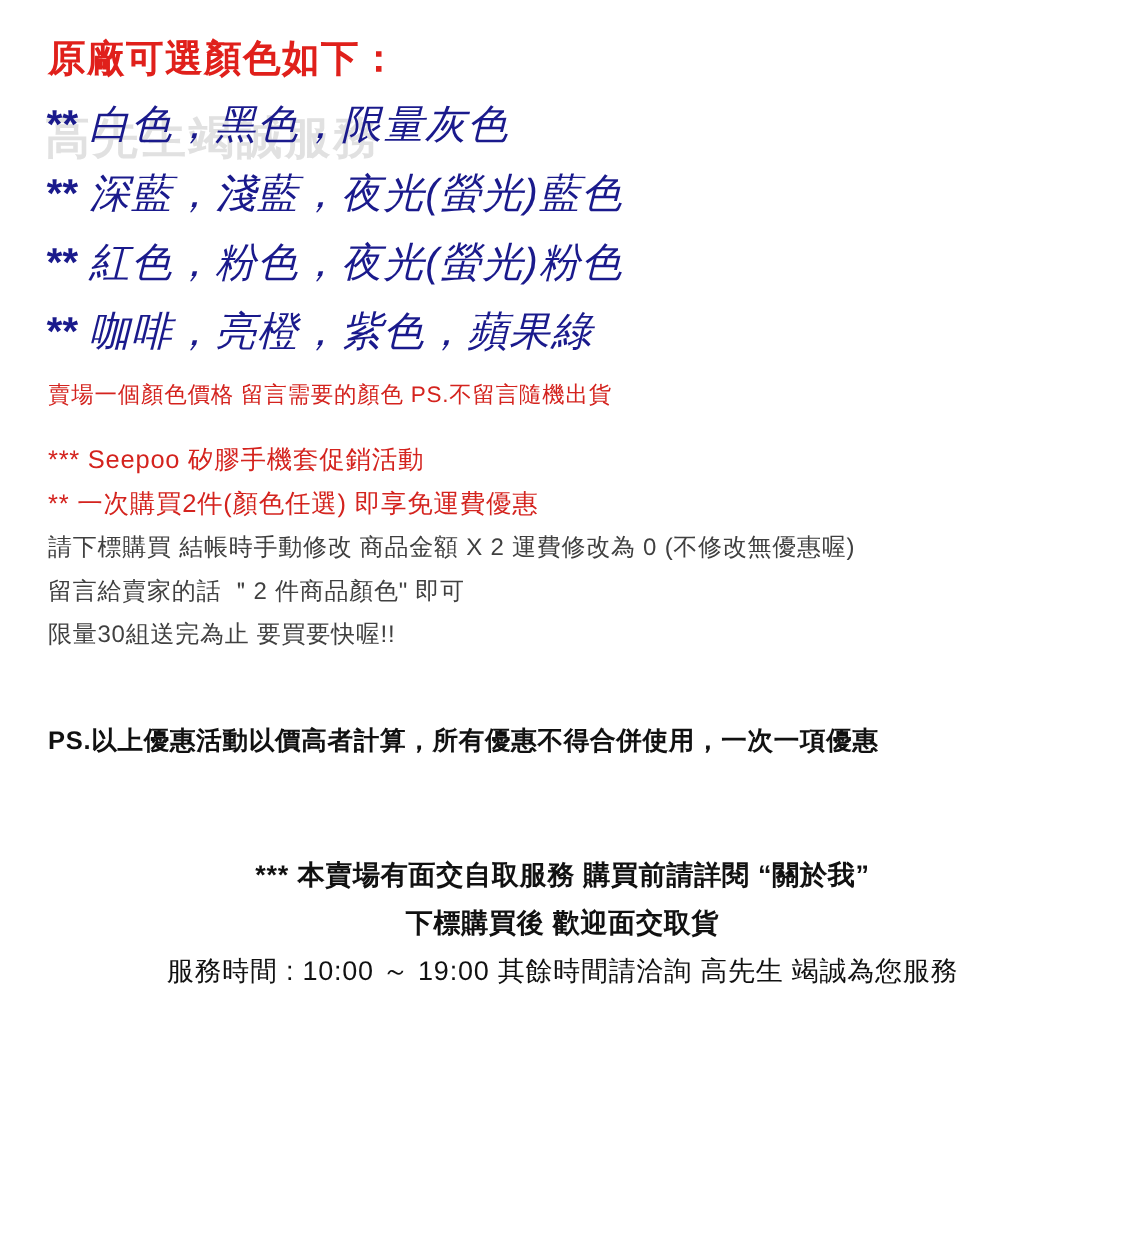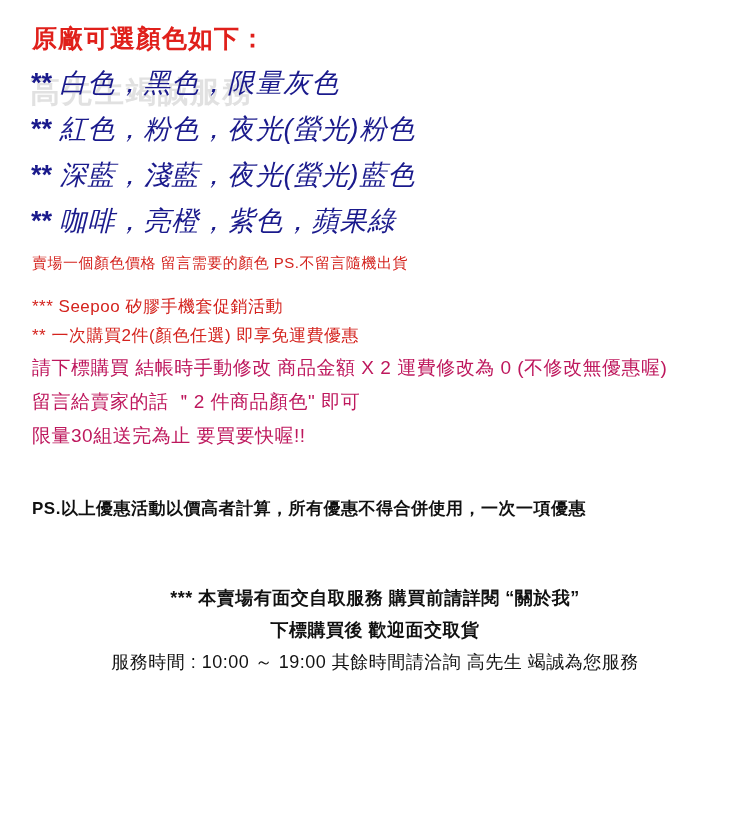--- a/index.html
+++ b/index.html
@@ -78,22 +78,22 @@
     font-size: 17px;
     color: #d4231e;
     margin: 22px 0 0 32px;
     letter-spacing: 0.5px;
   }
   .promo-red.second {
     margin-top: 6px;
   }
 
   .plain {
-    font-size: 19px;
-    color: #be185d;
+    font-size: 16px;
+    color: #404040;
     margin: 8px 0 0 32px;
     letter-spacing: 0.5px;
   }
 
   .ps-line {
     font-size: 17px;
     color: #111111;
     margin: 48px 0 0 32px;
     letter-spacing: 0.5px;
     font-weight: bold;
@@ -123,25 +123,25 @@
   <div class="content">
 
     <div class="heading">原廠可選顏色如下：</div>
 
     <div class="color-line">
       <span class="stars">**</span>
       <span>白色，黑色，限量灰色</span>
     </div>
     <div class="color-line">
       <span class="stars">**</span>
-      <span>紅色，粉色，夜光(螢光)粉色</span>
+      <span>深藍，淺藍，夜光(螢光)藍色</span>
     </div>
     <div class="color-line">
       <span class="stars">**</span>
-      <span>深藍，淺藍，夜光(螢光)藍色</span>
+      <span>紅色，粉色，夜光(螢光)粉色</span>
     </div>
     <div class="color-line">
       <span class="stars">**</span>
       <span>咖啡，亮橙，紫色，蘋果綠</span>
     </div>
 
     <div class="note-red">賣場一個顏色價格 留言需要的顏色  PS.不留言隨機出貨</div>
 
     <div class="promo-red">*** Seepoo 矽膠手機套促銷活動</div>
     <div class="promo-red second">** 一次購買2件(顏色任選) 即享免運費優惠</div>

